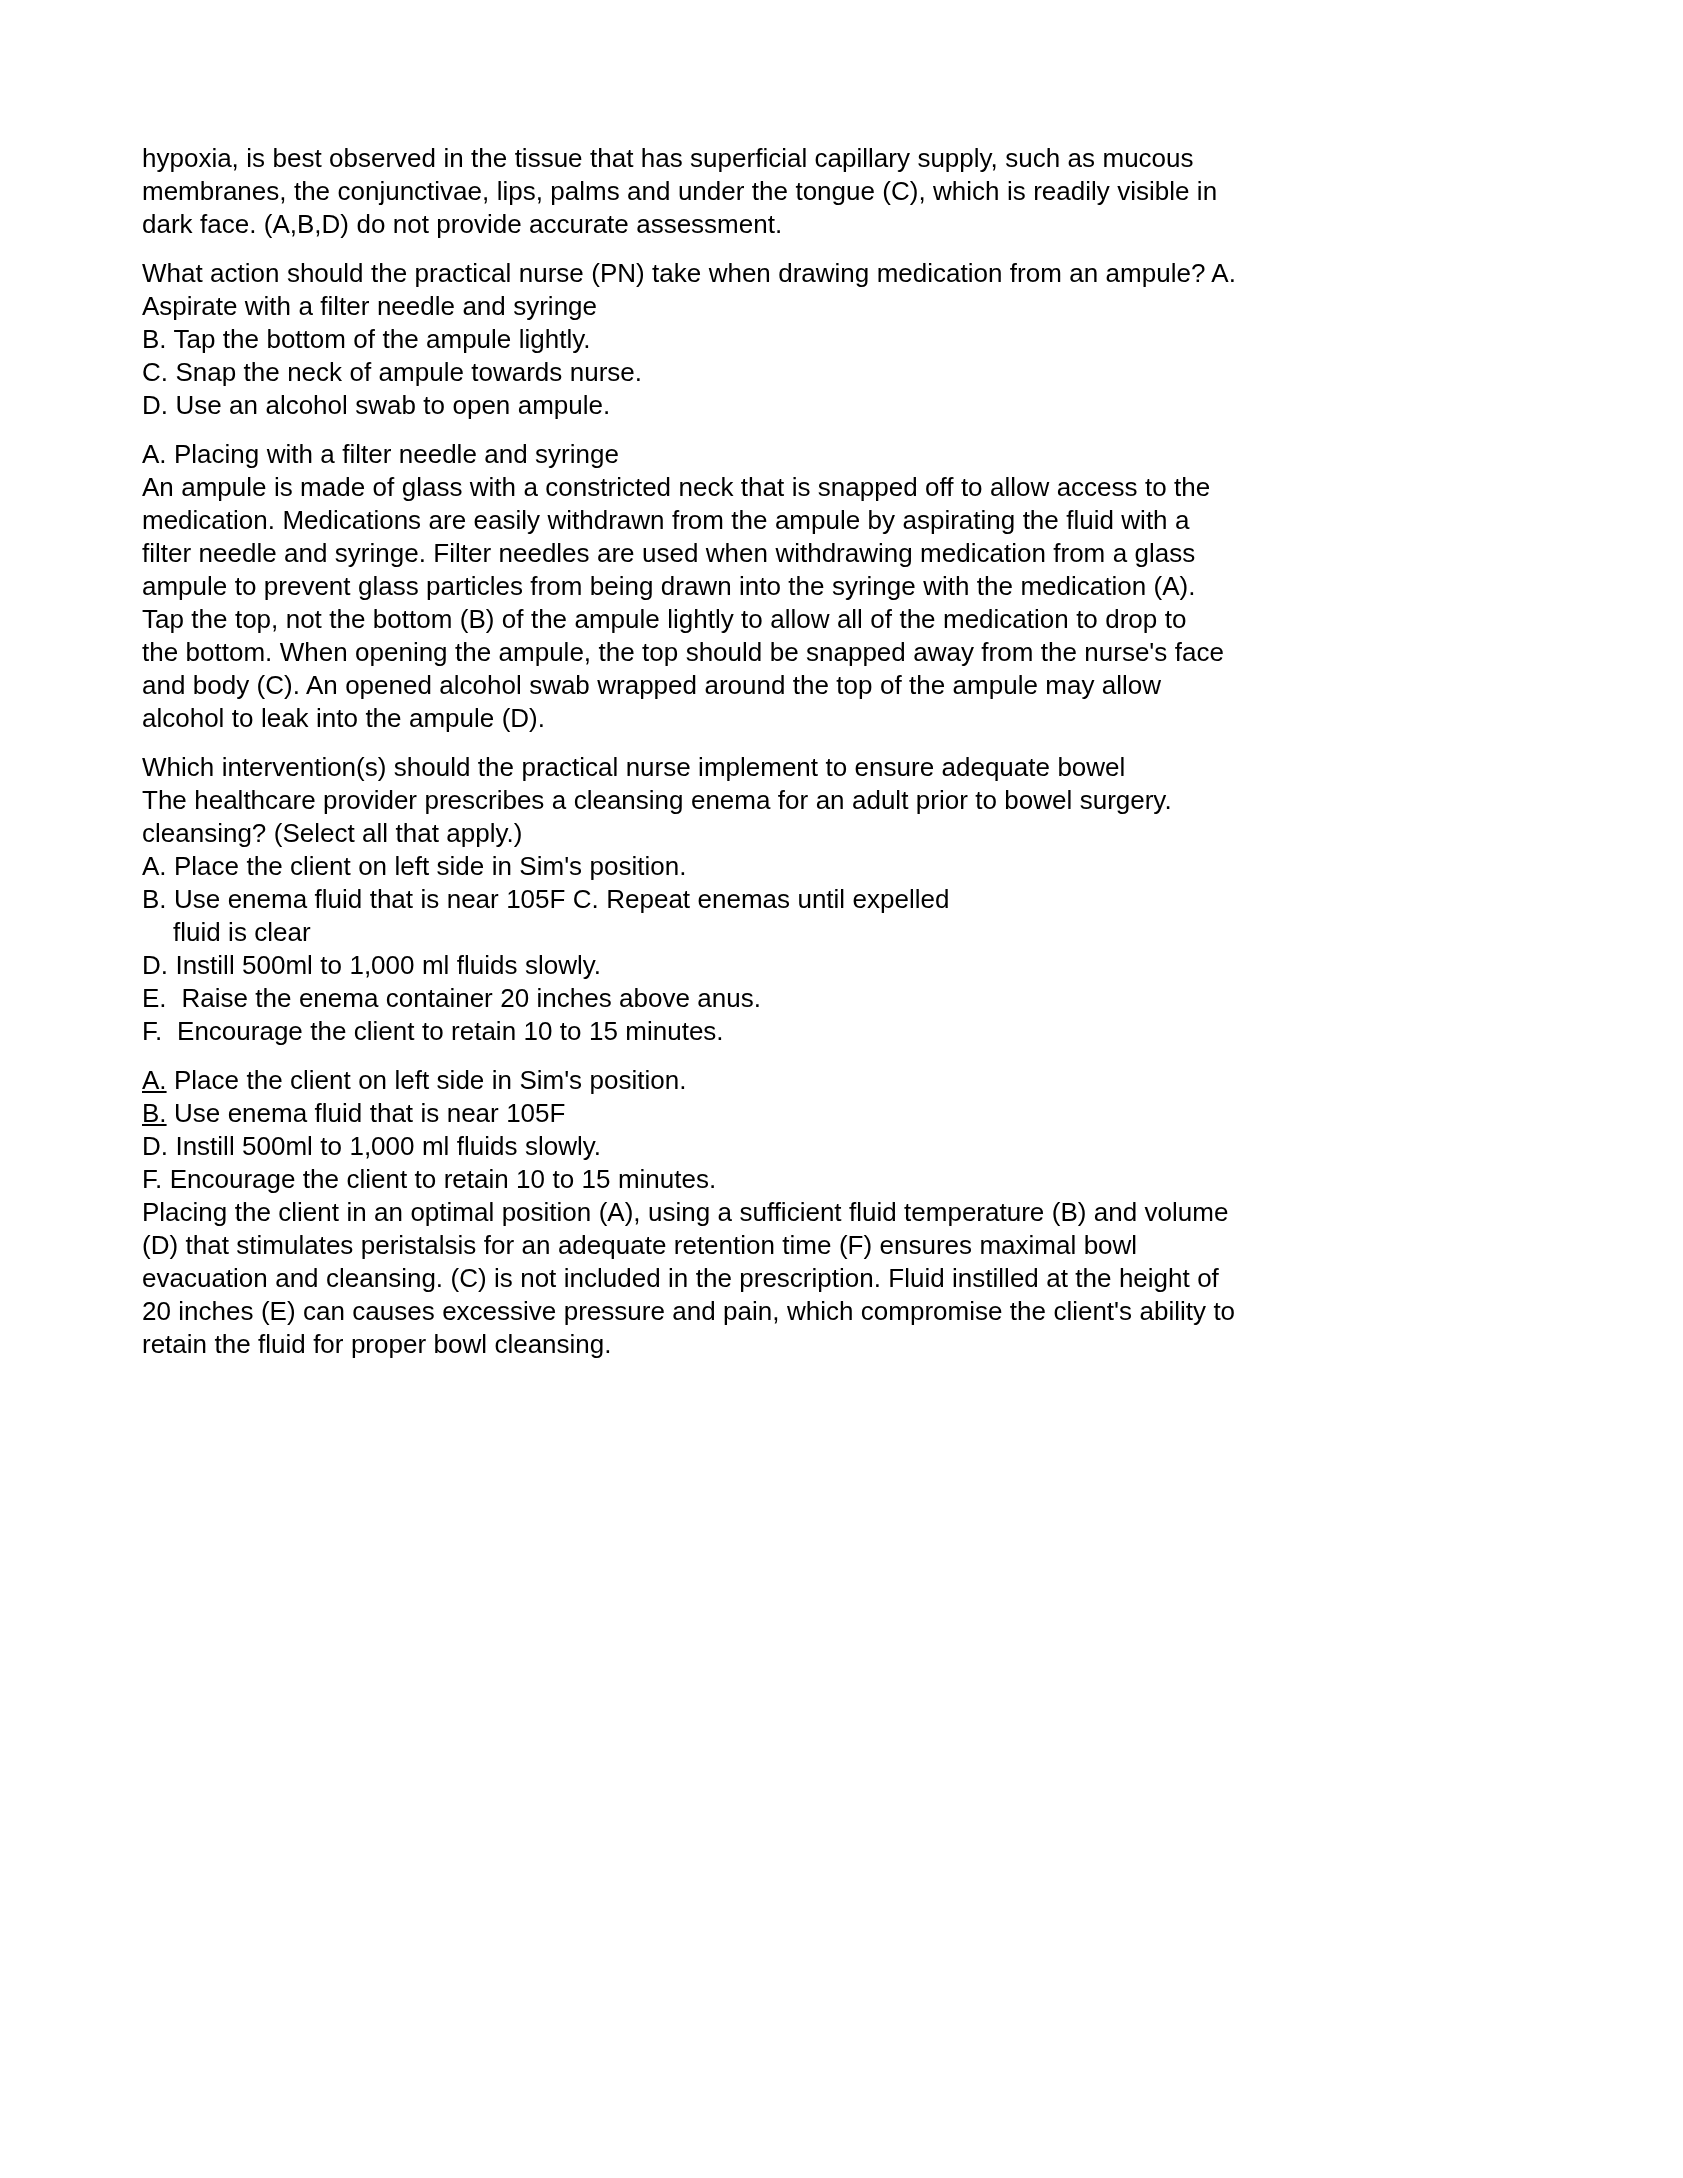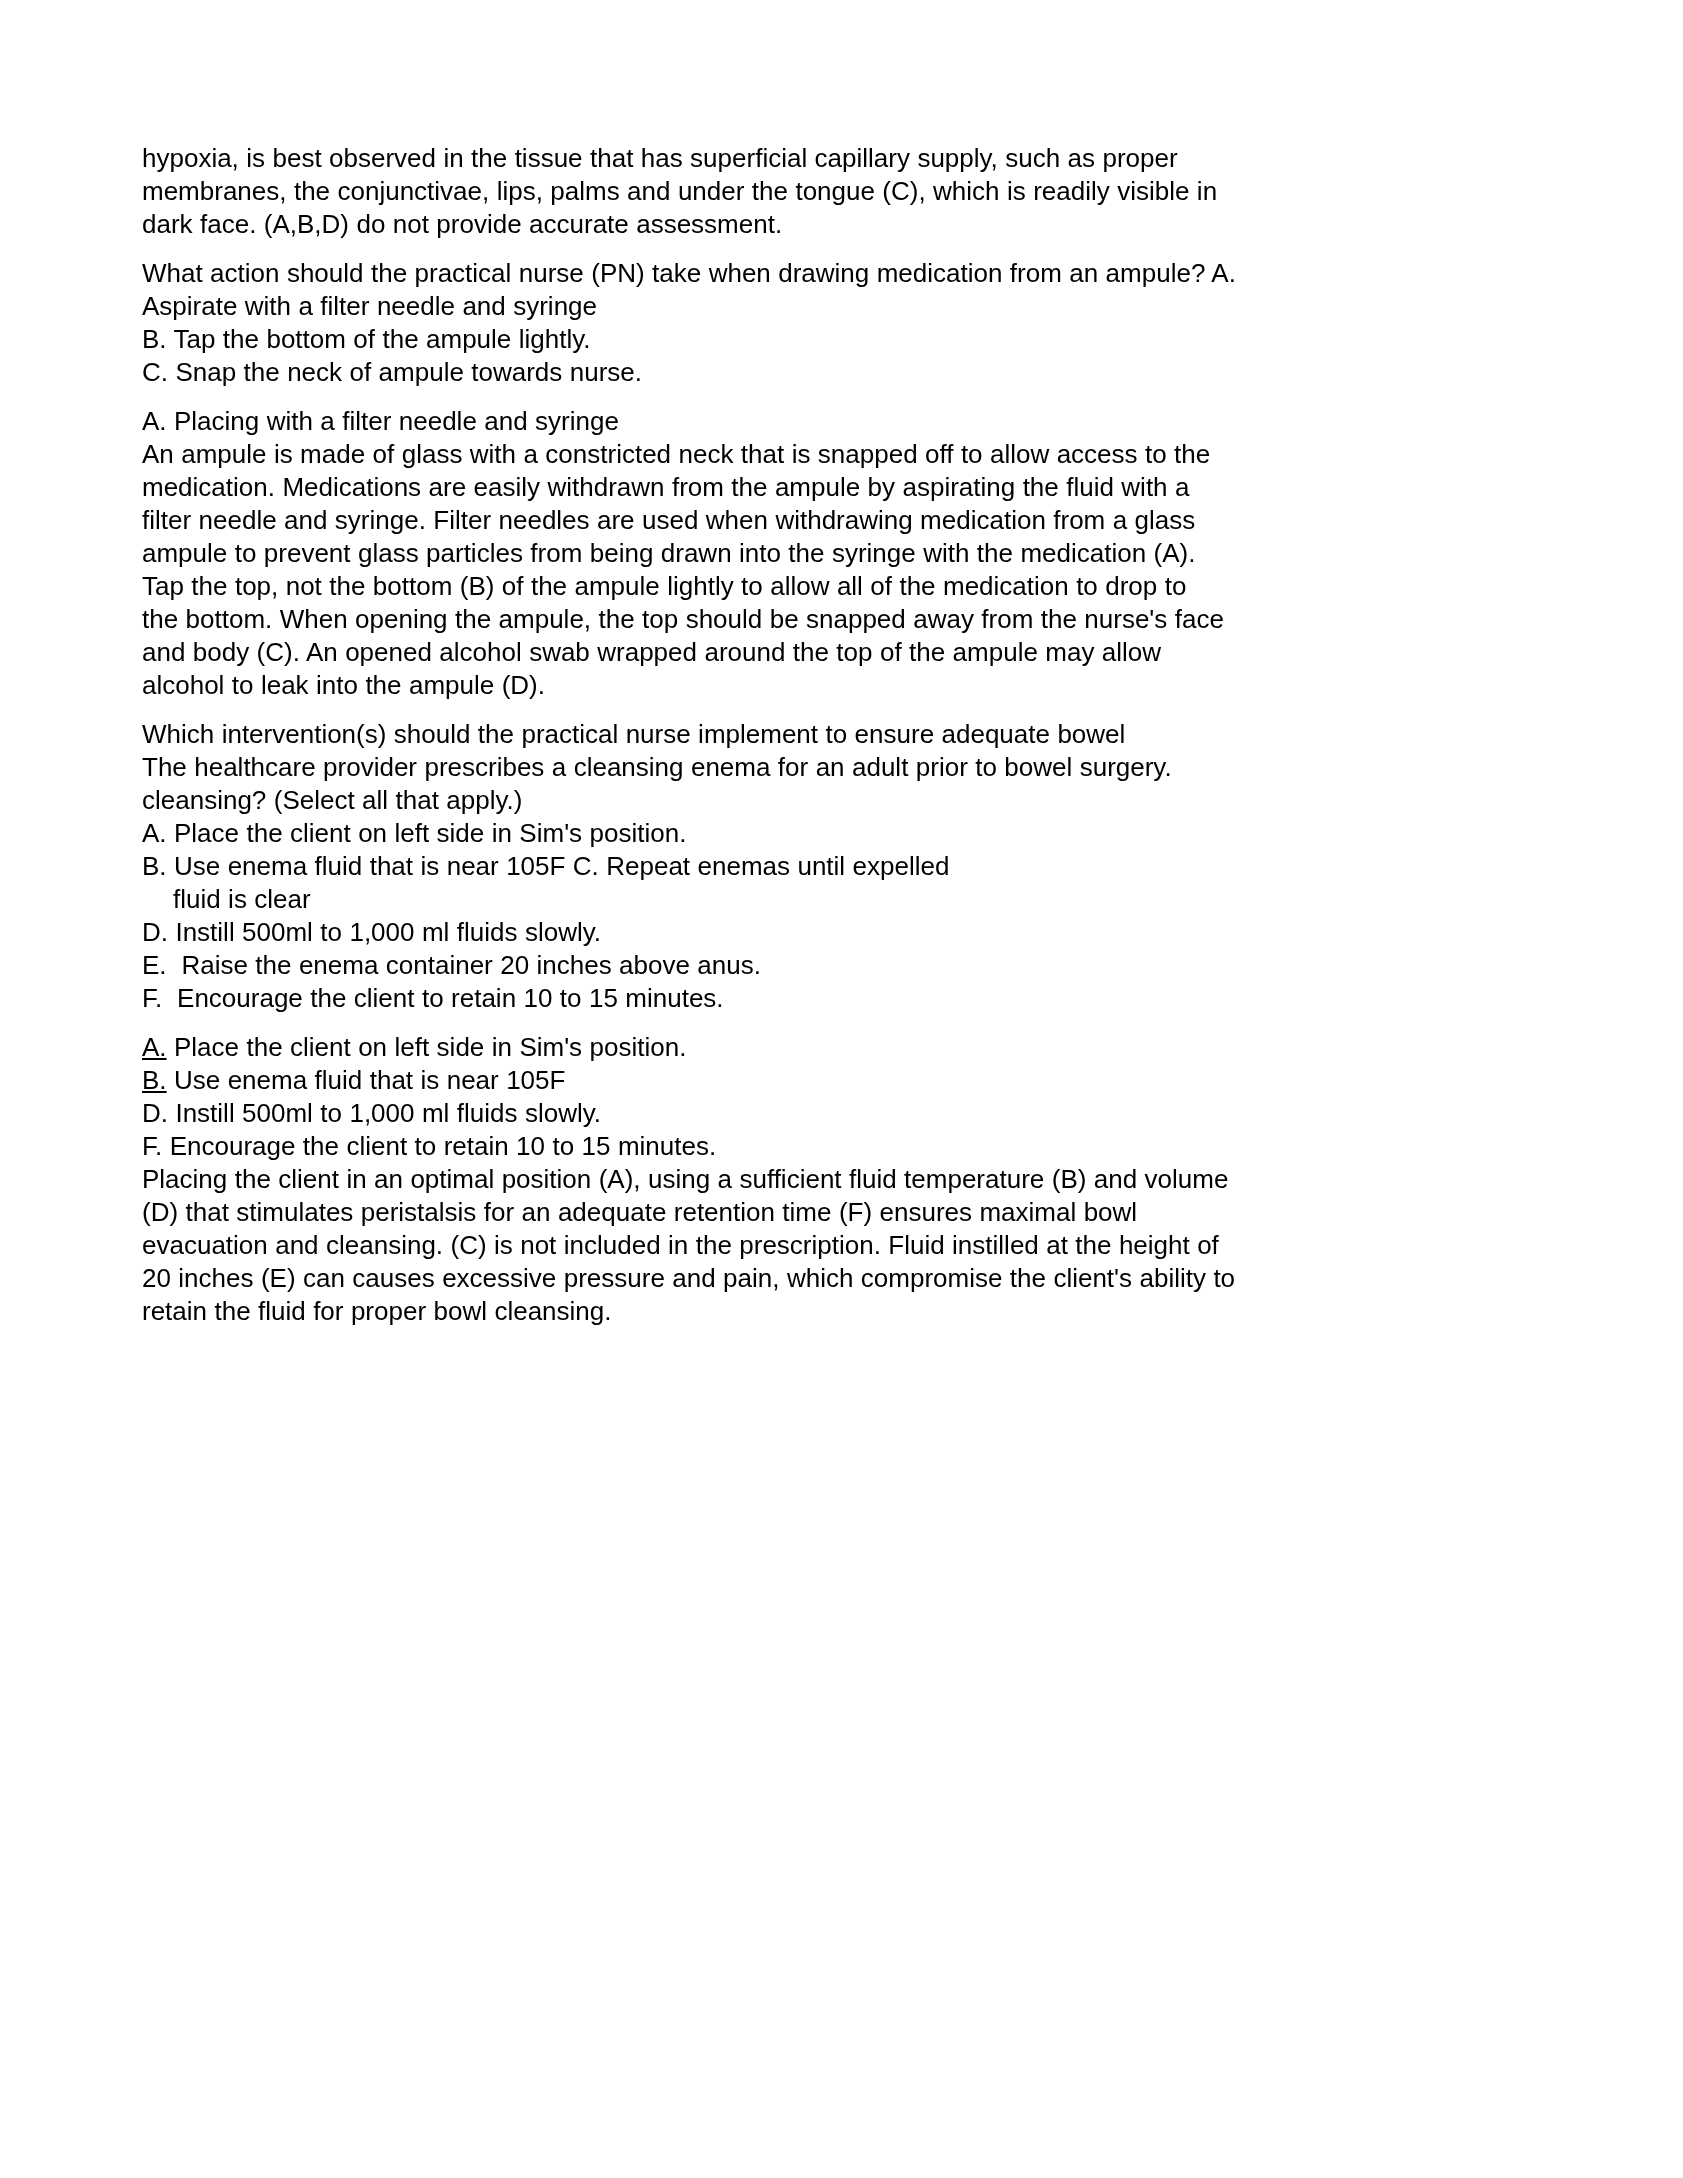--- a/index.html
+++ b/index.html
@@ -45,30 +45,31 @@
     text-underline-offset: 2px;
   }
 </style>
 </head>
 <body>
 
 <div class="page">
   <div class="doc-body">
 
     <p class="para">
-      <span class="line">hypoxia, is best observed in the tissue that has superficial capillary supply, such as proper</span>
+      <span class="line">hypoxia, is best observed in the tissue that has superficial capillary supply, such as mucous</span>
       <span class="line">membranes, the conjunctivae, lips, palms and under the tongue (C), which is readily visible in</span>
       <span class="line">dark face. (A,B,D) do not provide accurate assessment.</span>
     </p>
 
     <p class="para">
       <span class="line">What action should the practical nurse (PN) take when drawing medication from an ampule? A.</span>
       <span class="line">Aspirate with a filter needle and syringe</span>
       <span class="line">B. Tap the bottom of the ampule lightly.</span>
       <span class="line">C. Snap the neck of ampule towards nurse.</span>
+      <span class="line">D. Use an alcohol swab to open ampule.</span>
     </p>
 
     <p class="para">
       <span class="line">A. Placing with a filter needle and syringe</span>
       <span class="line">An ampule is made of glass with a constricted neck that is snapped off to allow access to the</span>
       <span class="line">medication. Medications are easily withdrawn from the ampule by aspirating the fluid with a</span>
       <span class="line">filter needle and syringe. Filter needles are used when withdrawing medication from a glass</span>
       <span class="line">ampule to prevent glass particles from being drawn into the syringe with the medication (A).</span>
       <span class="line">Tap the top, not the bottom (B) of the ampule lightly to allow all of the medication to drop to</span>
       <span class="line">the bottom. When opening the ampule, the top should be snapped away from the nurse's face</span>

